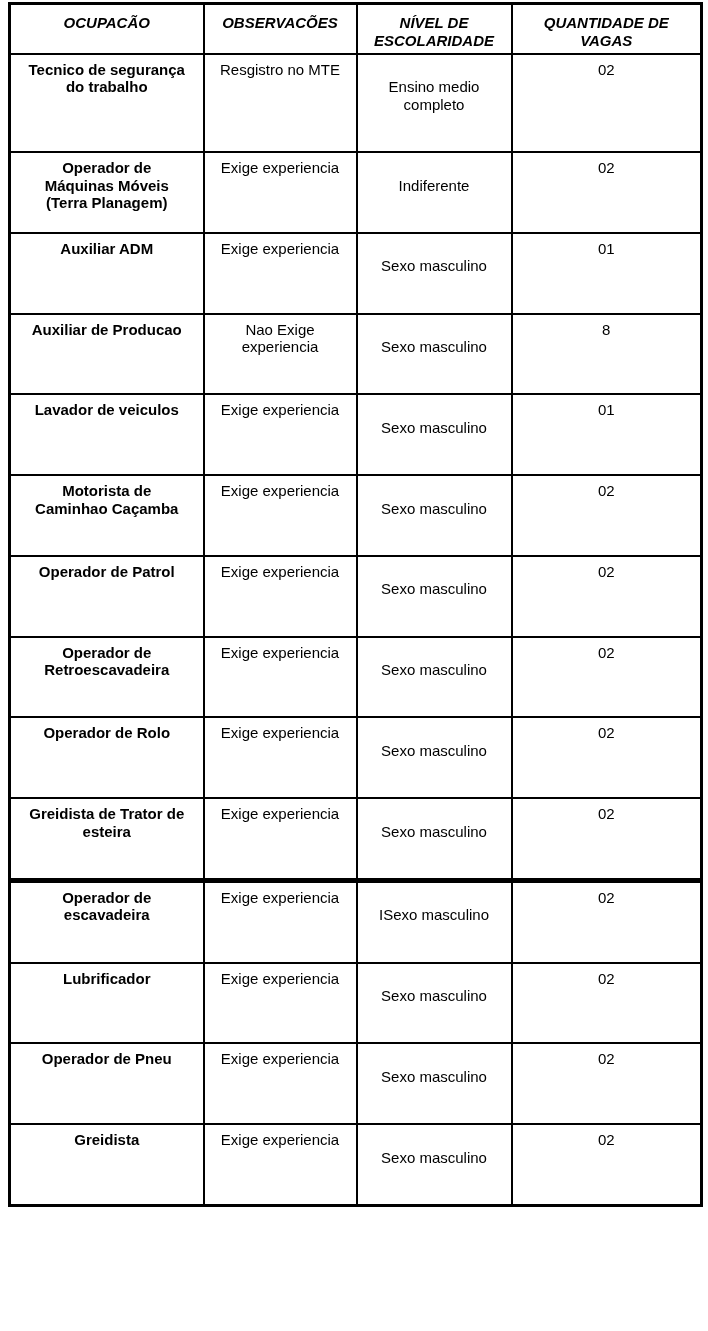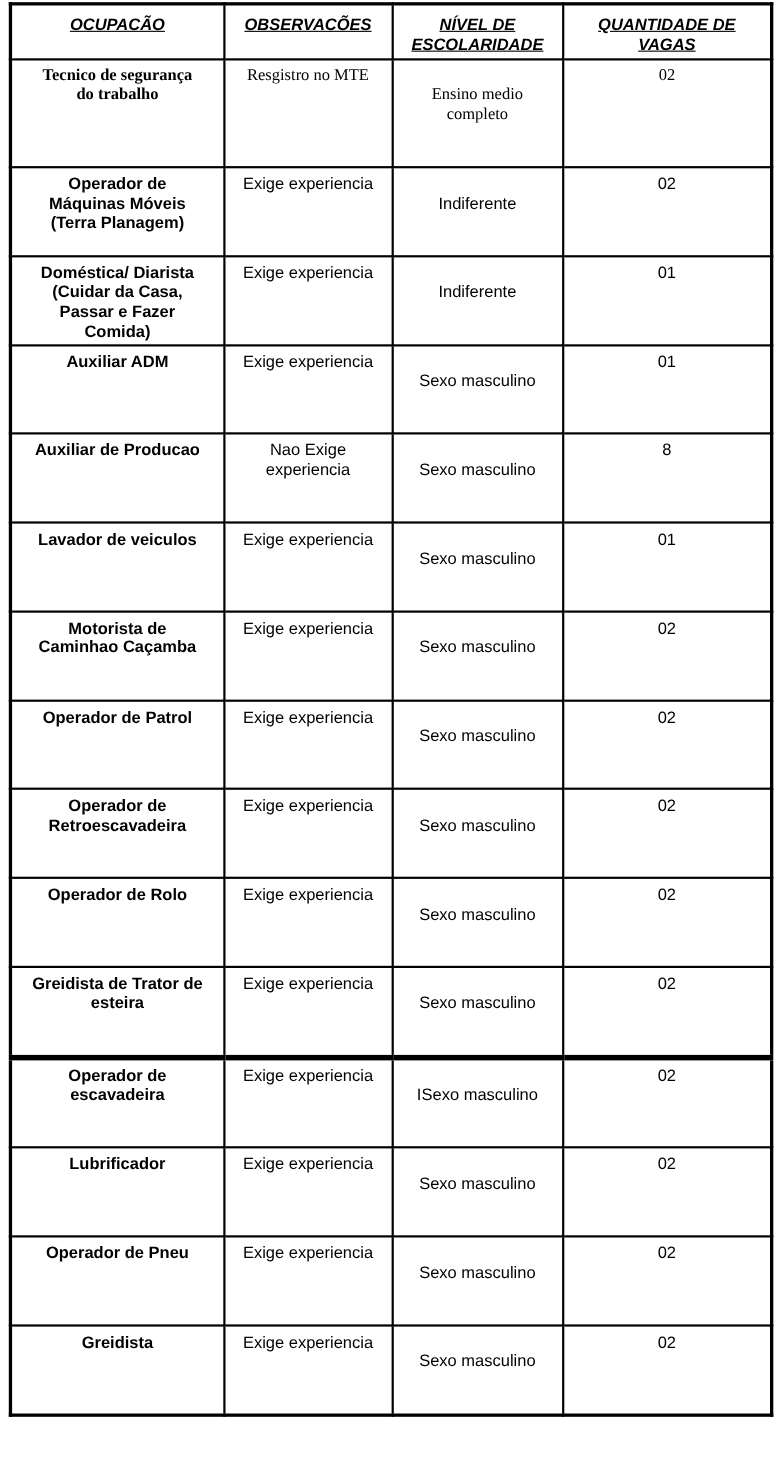--- a/index.html
+++ b/index.html
@@ -28,21 +28,20 @@
     vertical-align: top;
     padding: 6px 2px 2px 2px;
     font-size: 15px;
     line-height: 1.18;
     white-space: pre-line;
     overflow: hidden;
   }
   th {
     font-weight: bold;
     font-style: italic;
-    text-decoration: underline;
     padding-top: 9px;
     line-height: 1.22;
   }
   td.c-occ { font-weight: bold; }
   tr.thick-top td { border-top: 5px solid #000; }
 </style>
 </head>
 <body>
 
 <div class="page">
@@ -57,53 +56,41 @@
       <tr style="height:48px">
         <th>OCUPACÃO</th>
         <th>OBSERVACÕES</th>
         <th>NÍVEL DE
 ESCOLARIDADE</th>
         <th>QUANTIDADE DE
 VAGAS</th>
       </tr>
     </thead>
     <tbody id="table-body">
-        <tr style="height: 44px; font-family: Liberation Serif, serif;">
+        <tr style="height: 44px;">
     <td class="c-occ">Tecnico de segurança
 do trabalho</td>
     <td class="c-obs">Resgistro no MTE</td>
     <td class="c-edu">
       <div class="edu-main">Ensino medio
 completo</div>
       
     </td>
     <td class="c-qty">02</td>
   </tr>
         <tr style="height: 73px;">
     <td class="c-occ">Operador de
 Máquinas Móveis
 (Terra Planagem)</td>
     <td class="c-obs">Exige experiencia</td>
     <td class="c-edu">
       <div class="edu-main">Indiferente</div>
       
     </td>
     <td class="c-qty">02</td>
-  </tr>
-        <tr style="height: 72px;">
-    <td class="c-occ">Doméstica/ Diarista
-(Cuidar da Casa,
-Passar e Fazer
-Comida)</td>
-    <td class="c-obs">Exige experiencia</td>
-    <td class="c-edu">
-      <div class="edu-main">Indiferente</div>
-      
-    </td>
-    <td class="c-qty">01</td>
   </tr>
         <tr style="height: 33px;">
     <td class="c-occ">Auxiliar ADM</td>
     <td class="c-obs">Exige experiencia</td>
     <td class="c-edu">
       <div class="edu-main">Sexo masculino</div>
       
     </td>
     <td class="c-qty">01</td>
   </tr>

